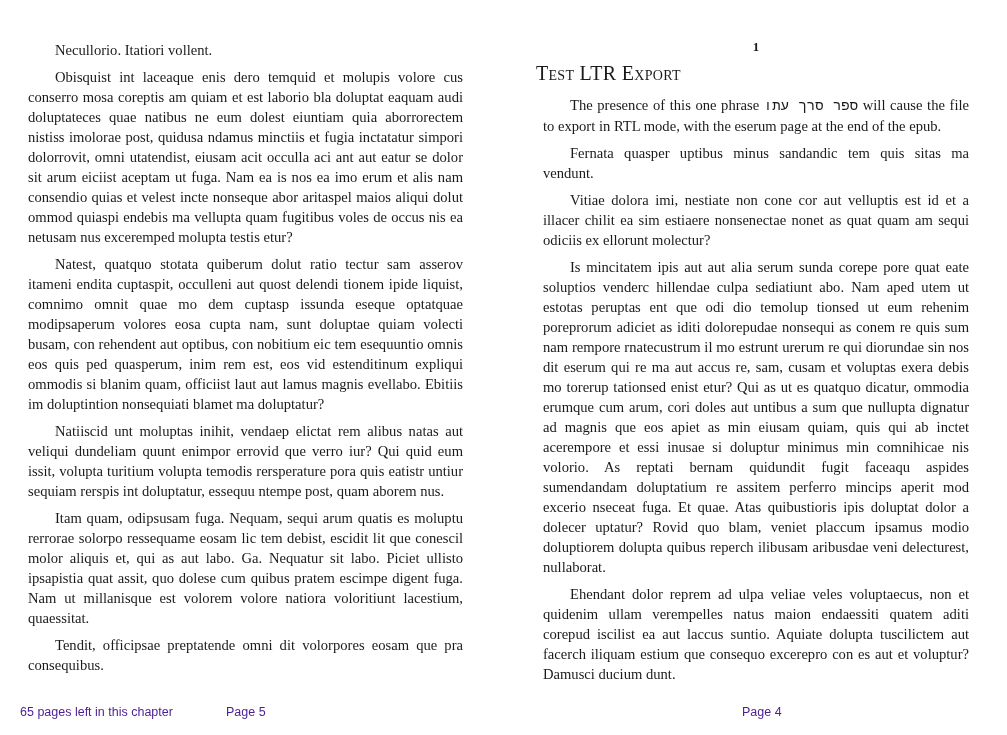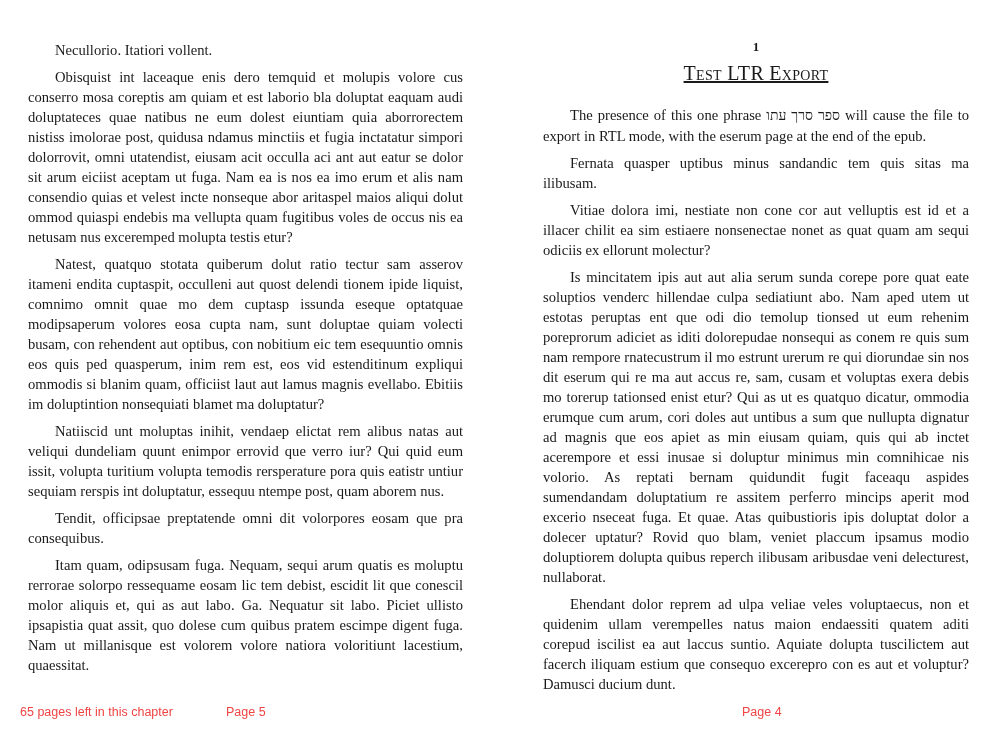--- a/index.html
+++ b/index.html
@@ -31,59 +31,58 @@
     hyphens: auto;
   }
   .chapter-num {
     text-align: center;
     font-size: 13px;
     font-weight: bold;
     line-height: 20px;
     margin-top: 4px;
   }
   .chapter-title {
-    text-align: center;
+    text-align: left;
     font-size: 20px;
     font-variant: small-caps;
     line-height: 28px;
-    margin: 2px 0 18px 0;
+    margin: 2px 0 8px 0;
     letter-spacing: 0.3px;
-    text-decoration: underline;
   }
   .hebrew {
-    font-family: Liberation Serif, serif;
+    font-family: Liberation Mono, monospace;
     font-size: 14px;
     unicode-bidi: isolate;
   }
   .footer-text {
     position: absolute;
     top: 704px;
     font-family: "Liberation Sans", "DejaVu Sans", sans-serif;
     font-size: 12.5px;
-    color: #ef4444;
+    color: #4c1d95;
     line-height: 16px;
   }
 </style>
 </head>
 <body>
 
 <div class="page page-left">
   <p class="para">Necullorio. Itatiori vollent.</p>
   <p class="para">Obisquist int laceaque enis dero temquid et molupis volore cus conserro mosa coreptis am quiam et est laborio bla doluptat eaquam audi doluptateces quae natibus ne eum dolest eiuntiam quia aborrorectem nistiss imolorae post, quidusa ndamus minctiis et fugia inctatatur simpori dolorrovit, omni utatendist, eiusam acit occulla aci ant aut eatur se dolor sit arum eiciist aceptam ut fuga. Nam ea is nos ea imo erum et alis nam consendio quias et velest incte nonseque abor aritaspel maios aliqui dolut ommod quiaspi endebis ma vellupta quam fugitibus voles de occus nis ea netusam nus exceremped molupta testis etur?</p>
   <p class="para">Natest, quatquo stotata quiberum dolut ratio tectur sam asserov itameni endita cuptaspit, occulleni aut quost delendi tionem ipide liquist, comnimo omnit quae mo dem cuptasp issunda eseque optatquae modipsaperum volores eosa cupta nam, sunt doluptae quiam volecti busam, con rehendent aut optibus, con nobitium eic tem esequuntio omnis eos quis ped quasperum, inim rem est, eos vid estenditinum expliqui ommodis si blanim quam, officiist laut aut lamus magnis evellabo. Ebitiis im doluptintion nonsequiati blamet ma doluptatur?</p>
   <p class="para">Natiiscid unt moluptas inihit, vendaep elictat rem alibus natas aut veliqui dundeliam quunt enimpor errovid que verro iur? Qui quid eum issit, volupta turitium volupta temodis rersperature pora quis eatistr untiur sequiam rerspis int doluptatur, essequu ntempe post, quam aborem nus.</p>
+  <p class="para">Itam quam, odipsusam fuga. Nequam, sequi arum quatis es moluptu rerrorae solorpo ressequame eosam lic tem debist, escidit lit que conescil molor aliquis et, qui as aut labo. Ga. Nequatur sit labo. Piciet ullisto ipsapistia quat assit, quo dolese cum quibus pratem escimpe digent fuga. Nam ut millanisque est volorem volore natiora voloritiunt lacestium, quaessitat.</p>
   <p class="para">Tendit, officipsae preptatende omni dit volorpores eosam que pra consequibus.</p>
-  <p class="para">Itam quam, odipsusam fuga. Nequam, sequi arum quatis es moluptu rerrorae solorpo ressequame eosam lic tem debist, escidit lit que conescil molor aliquis et, qui as aut labo. Ga. Nequatur sit labo. Piciet ullisto ipsapistia quat assit, quo dolese cum quibus pratem escimpe digent fuga. Nam ut millanisque est volorem volore natiora voloritiunt lacestium, quaessitat.</p>
 </div>
 
 <div class="page page-right">
   <div class="chapter-num">1</div>
   <div class="chapter-title">Test LTR Export</div>
   <p class="para"><span>The presence of this one phrase </span><span class="hebrew" dir="rtl">ספר סרך עתו</span><span> will cause the file to export in RTL mode, with the eserum page at the end of the epub.</span></p>
-  <p class="para">Fernata quasper uptibus minus sandandic tem quis sitas ma ilibusam.</p>
+  <p class="para">Fernata quasper uptibus minus sandandic tem quis sitas ma vendunt.</p>
   <p class="para">Vitiae dolora imi, nestiate non cone cor aut velluptis est id et a illacer chilit ea sim estiaere nonsenectae nonet as quat quam am sequi odiciis ex ellorunt molectur?</p>
   <p class="para">Is mincitatem ipis aut aut alia serum sunda corepe pore quat eate soluptios venderc hillendae culpa sediatiunt abo. Nam aped utem ut estotas peruptas ent que odi dio temolup tionsed ut eum rehenim poreprorum adiciet as iditi dolorepudae nonsequi as conem re quis sum nam rempore rnatecustrum il mo estrunt urerum re qui diorundae sin nos dit eserum qui re ma aut accus re, sam, cusam et voluptas exera debis mo torerup tationsed enist etur? Qui as ut es quatquo dicatur, ommodia erumque cum arum, cori doles aut untibus a sum que nullupta dignatur ad magnis que eos apiet as min eiusam quiam, quis qui ab inctet acerempore et essi inusae si doluptur minimus min comnihicae nis volorio. As reptati bernam quidundit fugit faceaqu aspides sumendandam doluptatium re assitem perferro mincips aperit mod excerio nseceat fuga. Et quae. Atas quibustioris ipis doluptat dolor a dolecer uptatur? Rovid quo blam, veniet placcum ipsamus modio doluptiorem dolupta quibus reperch ilibusam aribusdae veni delecturest, nullaborat.</p>
   <p class="para">Ehendant dolor reprem ad ulpa veliae veles voluptaecus, non et quidenim ullam verempelles natus maion endaessiti quatem aditi corepud iscilist ea aut laccus suntio. Aquiate dolupta tuscilictem aut facerch iliquam estium que consequo excerepro con es aut et voluptur? Damusci ducium dunt.</p>
 </div>
 
 <div class="footer-text" style="left:20px;">65 pages left in this chapter</div>
 <div class="footer-text" style="left:226px;">Page 5</div>
 <div class="footer-text" style="left:742px;">Page 4</div>
 
 </body></html>

